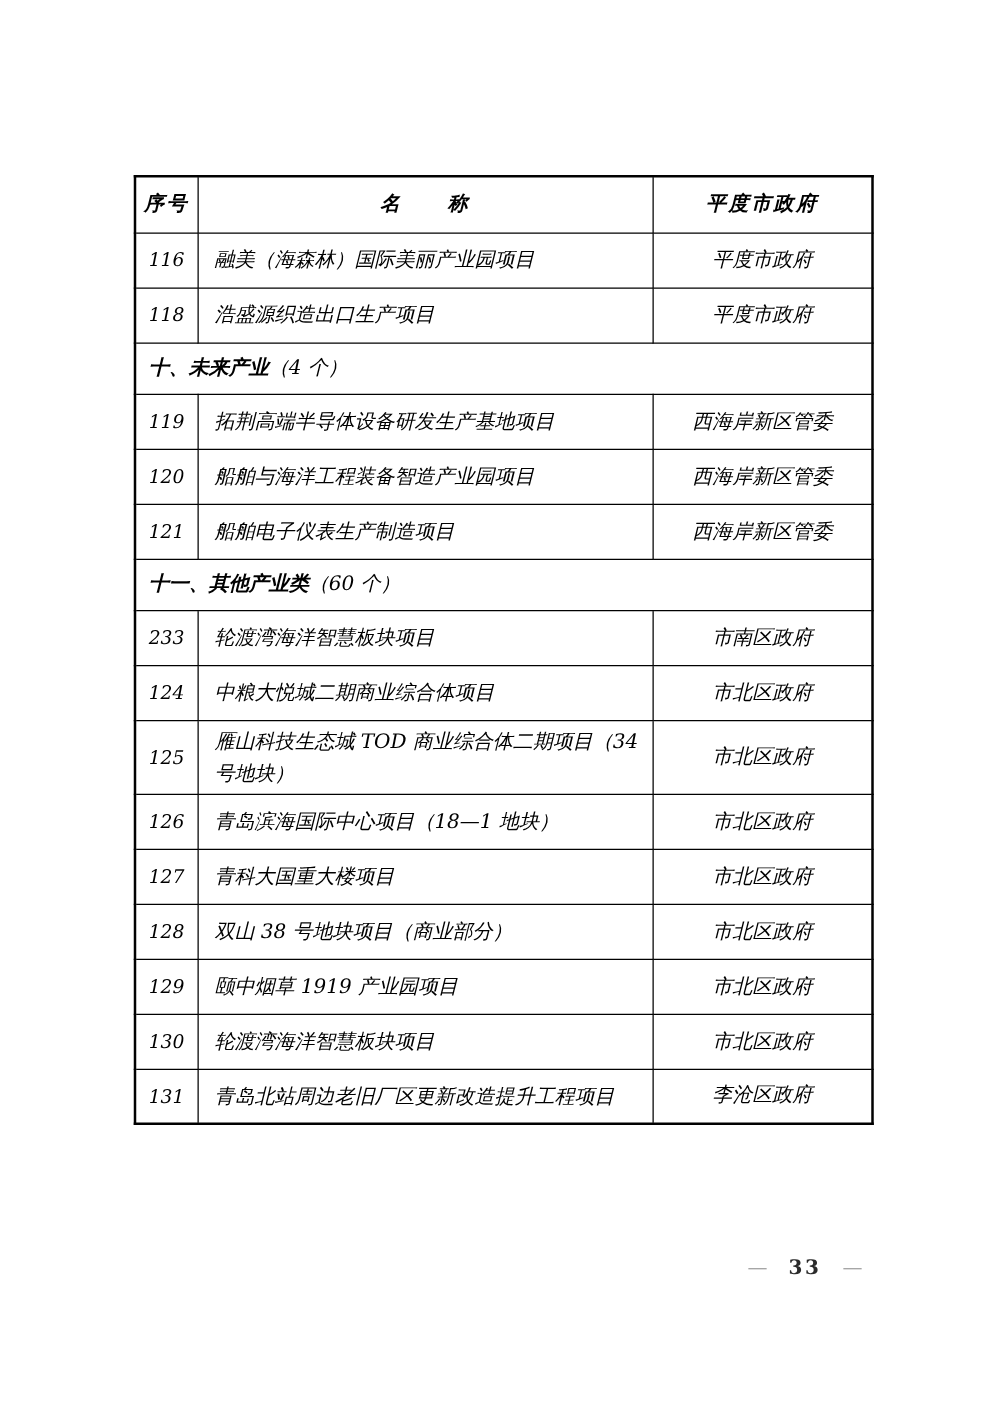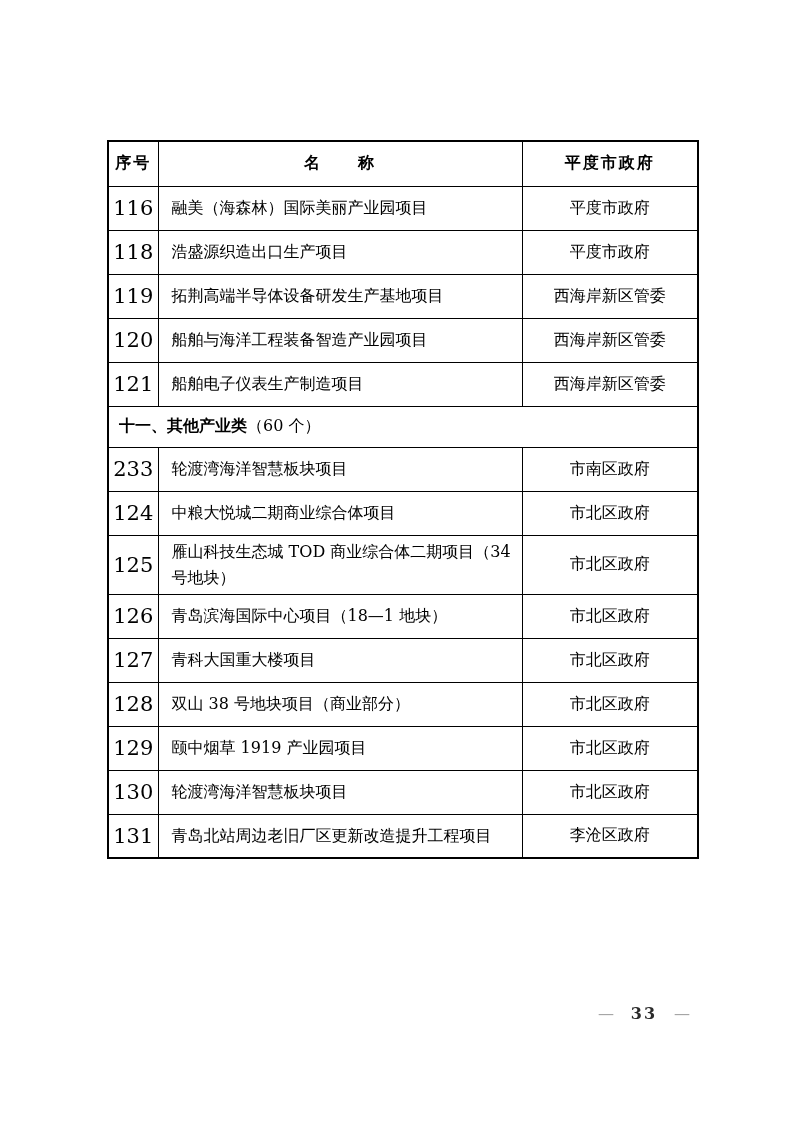--- a/index.html
+++ b/index.html
@@ -17,20 +17,21 @@
     overflow: hidden;
   }
   .project-table {
     position: absolute;
     left: 107px;
     top: 140px;
     width: 590px;
     border-collapse: collapse;
     table-layout: fixed;
     font-size: 16px;
+    font-style: italic;
   }
   .project-table col.c-no   { width: 50px; }
   .project-table col.c-name { width: 364px; }
   .project-table col.c-unit { width: 176px; }
   .project-table th,
   .project-table td {
     border: 1px solid #000000;
     vertical-align: middle;
     font-weight: normal;
   }
@@ -38,21 +39,21 @@
   .project-table thead tr { height: 45px; }
   .project-table tr.item-row { height: 44px; }
   .project-table tr.section-row { height: 41px; }
   .project-table th {
     font-weight: bold;
     text-align: center;
     letter-spacing: 2px;
   }
   td.cell-no {
     text-align: center;
-    font-size: 21px;
+    font-size: 15px;
   }
   td.cell-name {
     text-align: left;
     padding: 3px 10px 3px 13px;
     line-height: 26px;
   }
   td.cell-unit {
     text-align: center;
   }
   td.cell-section {
@@ -99,20 +100,25 @@
     <td class="cell-unit">平度市政府</td>
   </tr>
 
 
   <tr class="item-row">
     <td class="cell-no">118</td>
     <td class="cell-name">浩盛源织造出口生产项目</td>
     <td class="cell-unit">平度市政府</td>
   </tr>
 
+  <tr class="section-row">
+    <td class="cell-section" colspan="3">
+      <span class="sec-bold">十、未来产业</span><span class="sec-rest">（4 个）</span>
+    </td>
+  </tr>
 
   <tr class="item-row">
     <td class="cell-no">119</td>
     <td class="cell-name">拓荆高端半导体设备研发生产基地项目</td>
     <td class="cell-unit">西海岸新区管委</td>
   </tr>
 
   <tr class="item-row">
     <td class="cell-no">120</td>
     <td class="cell-name">船舶与海洋工程装备智造产业园项目</td>

